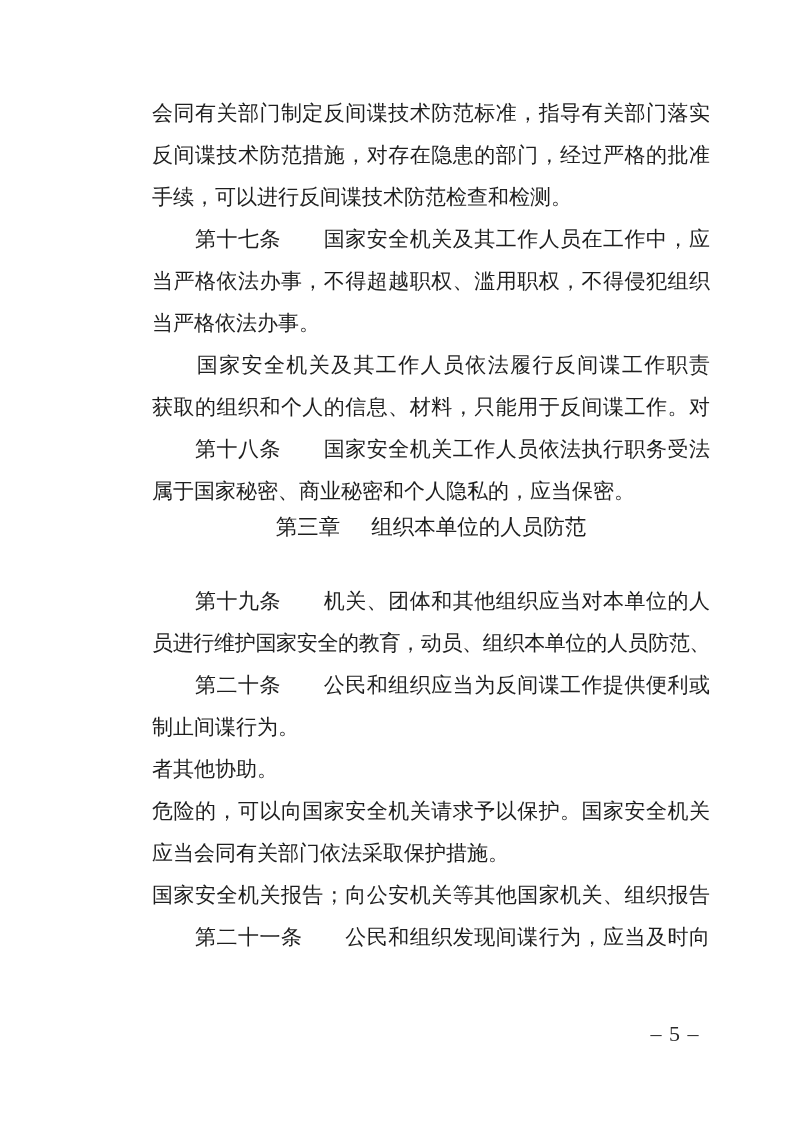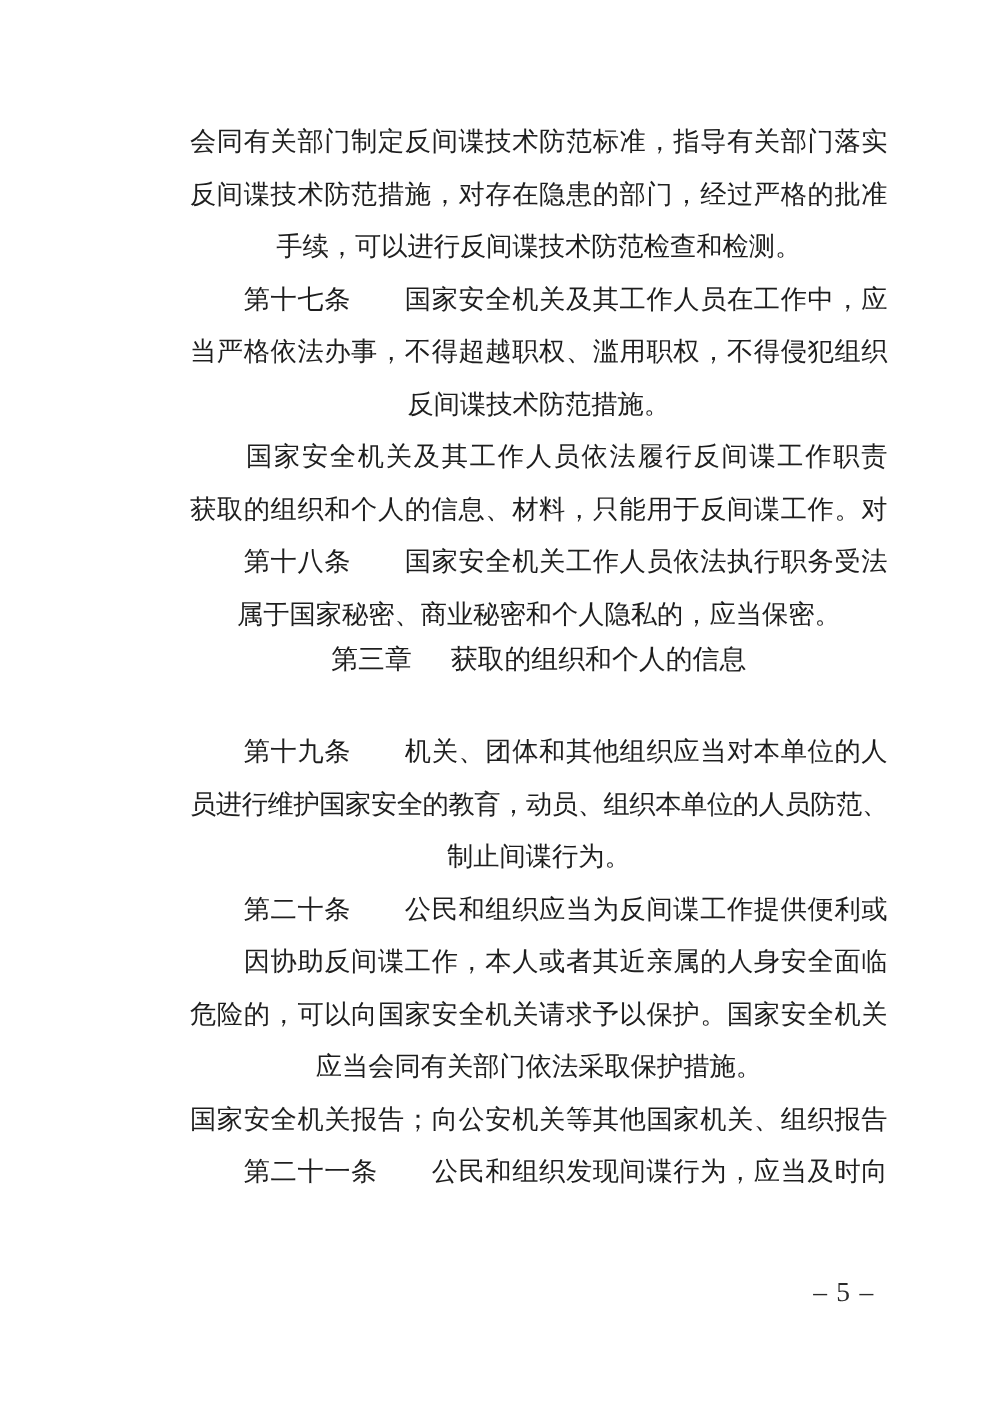--- a/index.html
+++ b/index.html
@@ -28,21 +28,21 @@
     line-height: 42px;
     height: 42px;
     white-space: normal;
     overflow: visible;
   }
   .full {
     text-align: justify;
     text-align-last: justify;
   }
   .end {
-    text-align: center;
+    text-align: left;
   }
   .tight {
     letter-spacing: -0.6px;
   }
   .heading {
     font-size: 21.5px;
     line-height: 30px;
     height: 30px;
     margin: 0 0 38px 0;
     text-align: center;
@@ -65,35 +65,35 @@
 </head>
 <body>
 
 <div class="page">
   <div class="content">
     <div class="line full">会同有关部门制定反间谍技术防范标准，指导有关部门落实</div>
     <div class="line full">反间谍技术防范措施，对存在隐患的部门，经过严格的批准</div>
     <div class="line end">手续，可以进行反间谍技术防范检查和检测。</div>
     <div class="line full">　　第十七条　　国家安全机关及其工作人员在工作中，应</div>
     <div class="line full">当严格依法办事，不得超越职权、滥用职权，不得侵犯组织</div>
-    <div class="line end">反间谍技术防范措施。</div>
+    <div class="line end">当严格依法办事。</div>
     <div class="line full">　　国家安全机关及其工作人员依法履行反间谍工作职责</div>
     <div class="line full">获取的组织和个人的信息、材料，只能用于反间谍工作。对</div>
     <div class="line full">　　第十八条　　国家安全机关工作人员依法执行职务受法</div>
     <div class="line end">属于国家秘密、商业秘密和个人隐私的，应当保密。</div>
 
     <div class="heading">
-      <span class="chapter-num">第三章</span><span>获取的组织和个人的信息</span>
+      <span class="chapter-num">第三章</span><span>组织本单位的人员防范</span>
     </div>
 
     <div class="line full">　　第十九条　　机关、团体和其他组织应当对本单位的人</div>
     <div class="line full tight">员进行维护国家安全的教育，动员、组织本单位的人员防范、</div>
+    <div class="line full">　　第二十条　　公民和组织应当为反间谍工作提供便利或</div>
     <div class="line end">制止间谍行为。</div>
-    <div class="line full">　　第二十条　　公民和组织应当为反间谍工作提供便利或</div>
-    <div class="line full">　　因协助反间谍工作，本人或者其近亲属的人身安全面临</div>
+    <div class="line end">者其他协助。</div>
     <div class="line full">危险的，可以向国家安全机关请求予以保护。国家安全机关</div>
     <div class="line end">应当会同有关部门依法采取保护措施。</div>
     <div class="line full">国家安全机关报告；向公安机关等其他国家机关、组织报告</div>
     <div class="line full">　　第二十一条　　公民和组织发现间谍行为，应当及时向</div>
   </div>
 
   <div class="footer">– 5 –</div>
 </div>
 
 </body></html>

